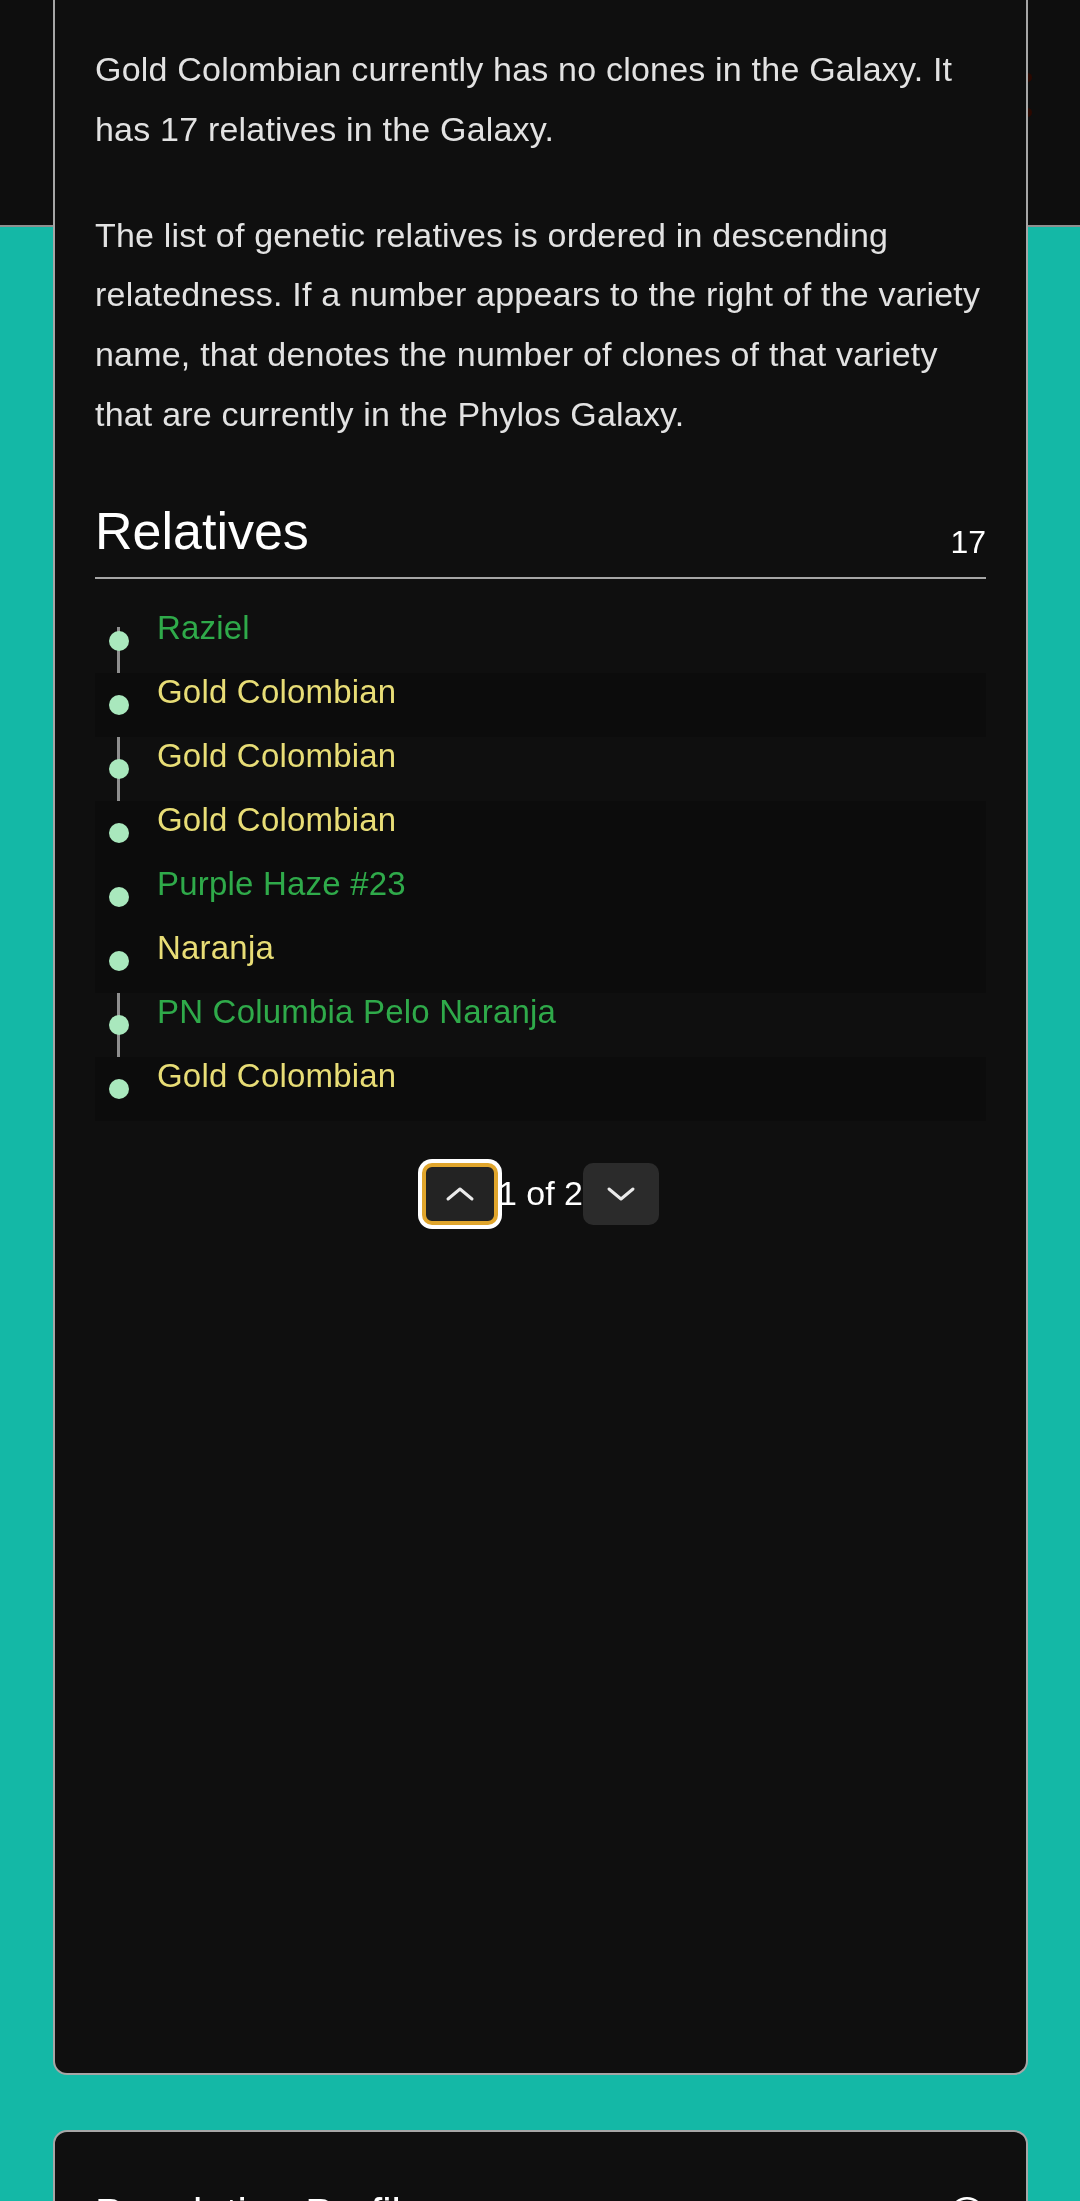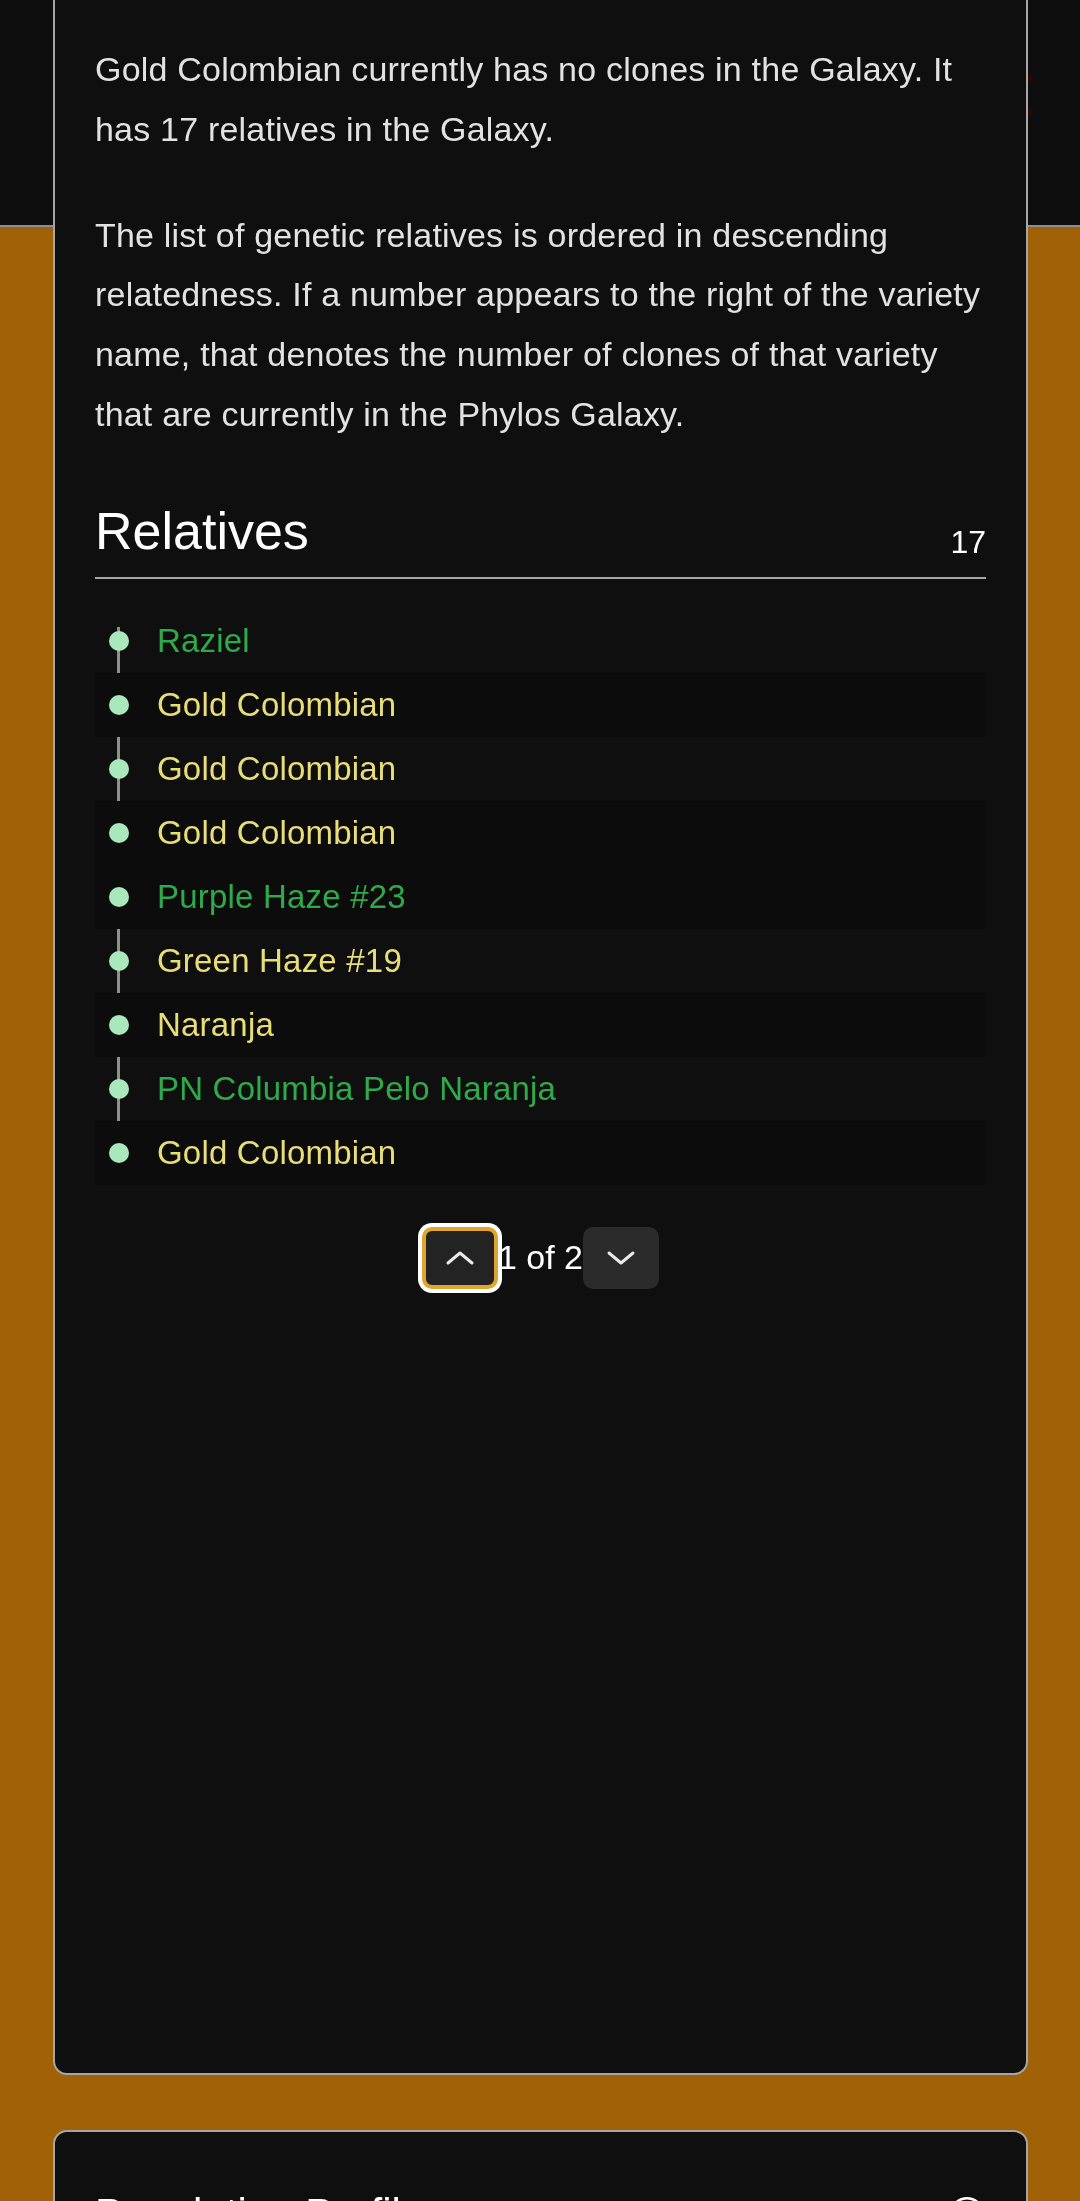--- a/index.html
+++ b/index.html
@@ -2,21 +2,21 @@
 <html><head>
 <meta charset="utf-8">
 <style>
   * { margin:0; padding:0; box-sizing:border-box; }
   html, body {
     width:1080px; height:2201px;
     background:#050505;
     font-family:"Liberation Sans", sans-serif;
     overflow:hidden;
   }
-  #app { position:relative; width:1080px; height:2201px; background:#a16207; }
+  #app { position:relative; width:1080px; height:2201px; background:#14b8a6; }
 
   
   .topbar {
     position:absolute; left:0; top:0; width:1080px; height:227px;
     background:#0e0e0e;
     border-bottom:2px solid #8f8f8f;
     display:flex; align-items:center;
   }
   .brand { display:flex; align-items:center; gap:26px; margin-left:52px; }
   .logo-mark { width:86px; height:100px; display:block; }
@@ -63,21 +63,21 @@
   .rel-title { color:#ffffff; font-size:52px; font-weight:400; }
   .rel-count { color:#ffffff; font-size:32px; font-weight:400; }
 
   
   .rel-list { position:relative; margin-top:30px; }
   .rail {
     position:absolute; left:22px; top:18px; bottom:18px;
     width:3px; background:#8f8f8f;
   }
   .rel-row {
-    position:relative; display:flex; align-items:center;
+    position:relative; display:flex; 
     height:64px; padding-left:0;
   }
   .rel-row.alt { background:#0c0c0c; }
   .rel-row .dot {
     position:absolute; left:14px; top:50%; transform:translateY(-50%);
     width:20px; height:20px; border-radius:50%; background:#a9e8bd;
   }
   .rel-name { margin-left:62px; font-size:33px; letter-spacing:.2px; }
 
   
@@ -169,24 +169,20 @@
             <span class="dot"></span>
             <span class="rel-name" style="color: rgb(232, 221, 118);">Gold Colombian</span>
           </div>
           <div class="rel-row alt">
             <span class="dot"></span>
             <span class="rel-name" style="color: rgb(232, 221, 118);">Gold Colombian</span>
           </div>
           <div class="rel-row alt">
             <span class="dot"></span>
             <span class="rel-name" style="color: rgb(47, 170, 74);">Purple Haze #23</span>
-          </div>
-          <div class="rel-row">
-            <span class="dot"></span>
-            <span class="rel-name" style="color: rgb(232, 221, 118);">Green Haze #19</span>
           </div>
           <div class="rel-row alt">
             <span class="dot"></span>
             <span class="rel-name" style="color: rgb(232, 221, 118);">Naranja</span>
           </div>
           <div class="rel-row">
             <span class="dot"></span>
             <span class="rel-name" style="color: rgb(47, 170, 74);">PN Columbia Pelo Naranja</span>
           </div>
           <div class="rel-row alt">

